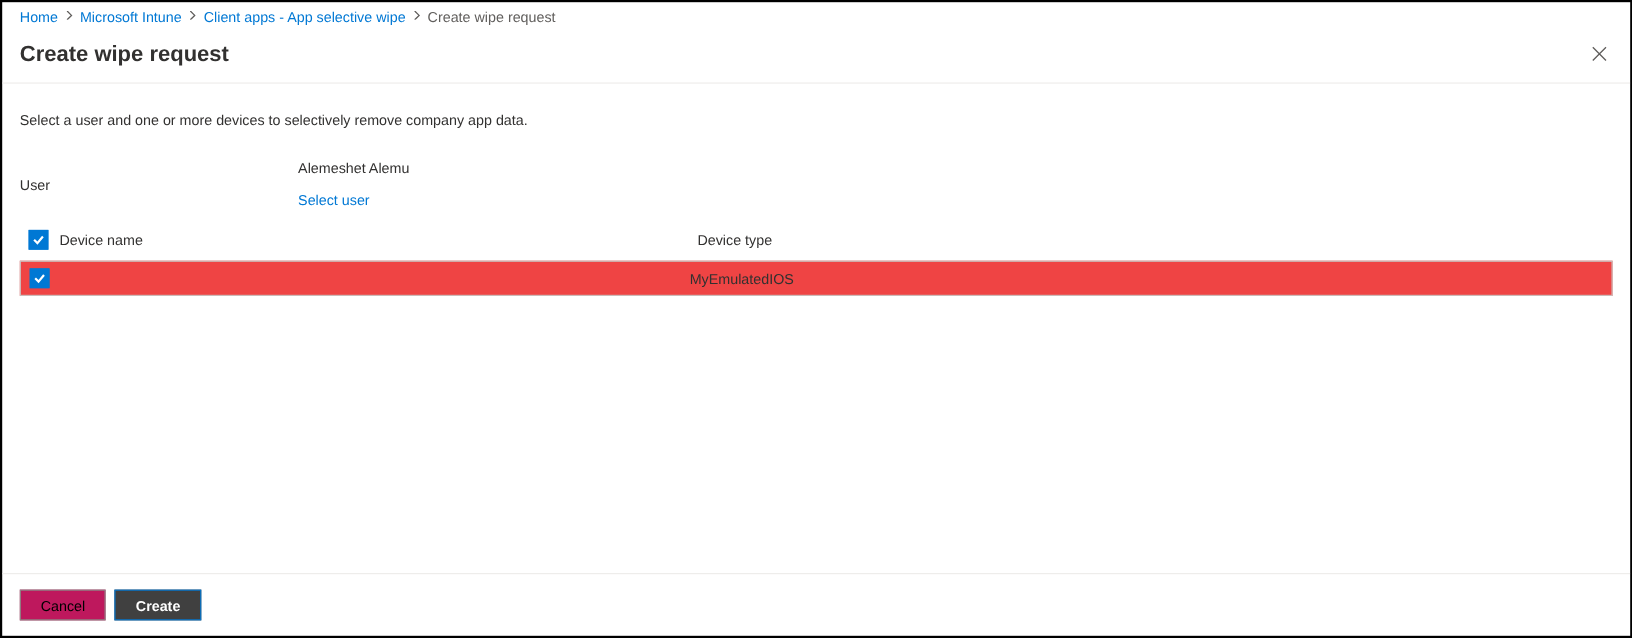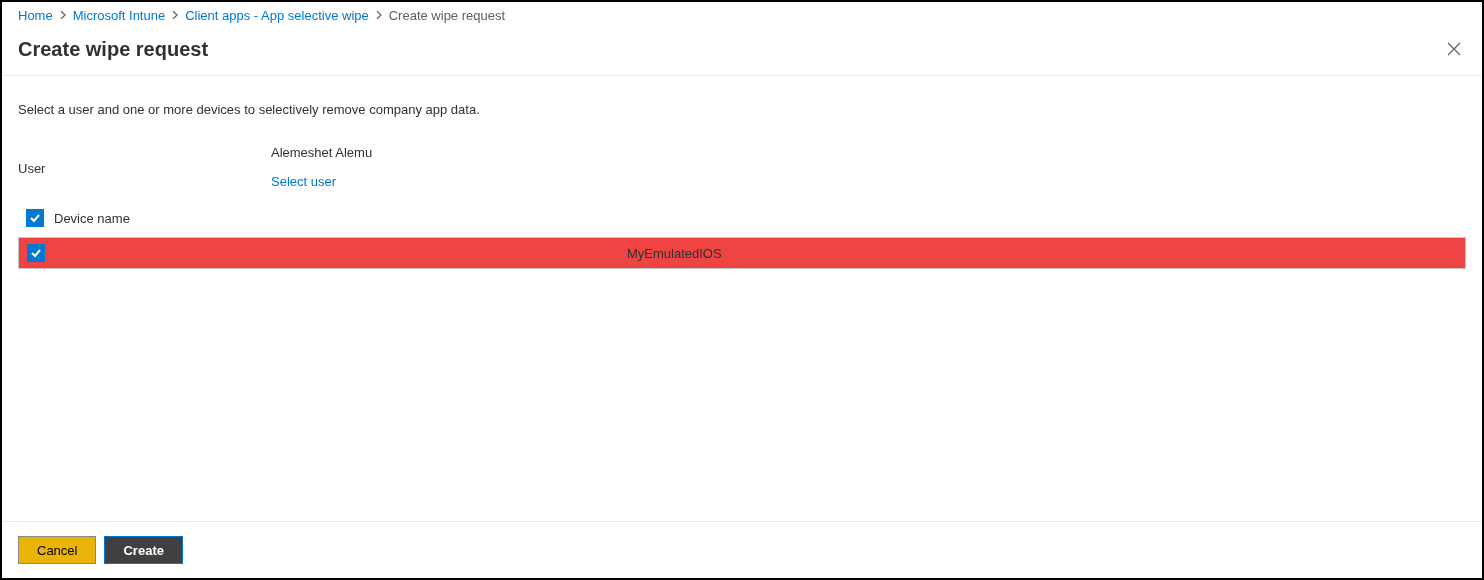--- a/index.html
+++ b/index.html
@@ -137,21 +137,21 @@
       border-top: 1px solid #edebe9;
       padding: 14px 16px;
       display: flex;
       gap: 8px;
     }
     .btn {
       height: 28px;
       padding: 0 18px;
       font-size: 13px;
       border: 1px solid #8a8886;
-      background: #eab308;
+      background: #be185d;
       cursor: pointer;
       font-family: inherit;
     }
     .btn-primary {
       background: #404040;
       border-color: #0078d4;
       color: #fff;
       font-weight: 600;
     }
   </style>
@@ -202,20 +202,21 @@
 
   <div class="form-row">
     <div class="form-value device-table" style="padding-left:28px;">
       <div class="device-header" style="margin-left:-28px; padding-left:8px;">
         <span class="checkbox">
           <svg viewBox="0 0 12 12">
               <path d="M2 6 L5 9 L10 3" stroke="#fff" stroke-width="2" fill="none"></path>
             </svg>
         </span>
         <span class="col-name">Device name</span>
+        <span class="col-type">Device type</span>
       </div>
       <div class="device-row">
         <span class="checkbox">
           <svg viewBox="0 0 12 12">
               <path d="M2 6 L5 9 L10 3" stroke="#fff" stroke-width="2" fill="none"></path>
             </svg>
         </span>
         <span class="col-name"></span>
         <span class="col-type">MyEmulatedIOS</span>
       </div>

